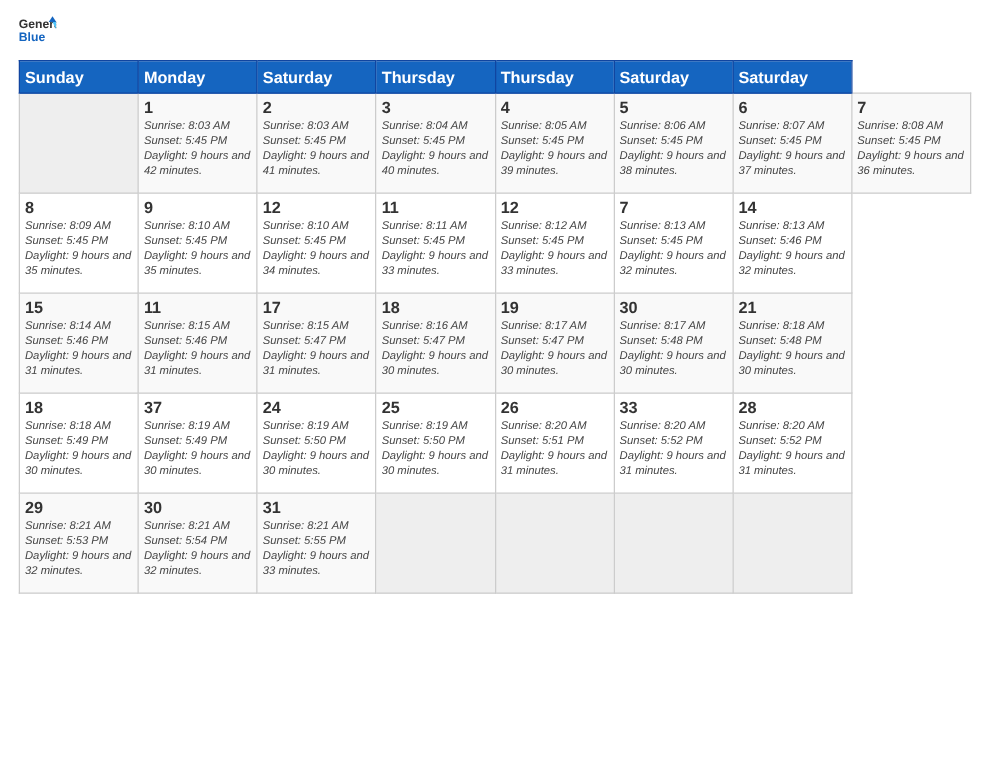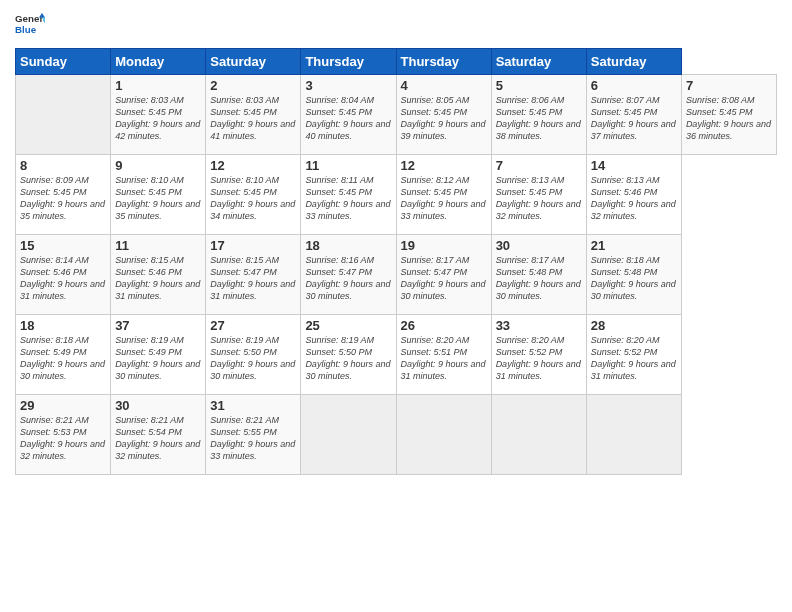--- a/index.html
+++ b/index.html
@@ -212,21 +212,21 @@
         <tr>
           <td>
             <span class="day-number">18</span>
             <div class="day-info">Sunrise: 8:18 AM<br>Sunset: 5:49 PM<br>Daylight: 9 hours and 30 minutes.</div>
           </td>
           <td>
             <span class="day-number">37</span>
             <div class="day-info">Sunrise: 8:19 AM<br>Sunset: 5:49 PM<br>Daylight: 9 hours and 30 minutes.</div>
           </td>
           <td>
-            <span class="day-number">27</span>
+            <span class="day-number">24</span>
             <div class="day-info">Sunrise: 8:19 AM<br>Sunset: 5:50 PM<br>Daylight: 9 hours and 30 minutes.</div>
           </td>
           <td>
             <span class="day-number">25</span>
             <div class="day-info">Sunrise: 8:19 AM<br>Sunset: 5:50 PM<br>Daylight: 9 hours and 30 minutes.</div>
           </td>
           <td>
             <span class="day-number">26</span>
             <div class="day-info">Sunrise: 8:20 AM<br>Sunset: 5:51 PM<br>Daylight: 9 hours and 31 minutes.</div>
           </td>

